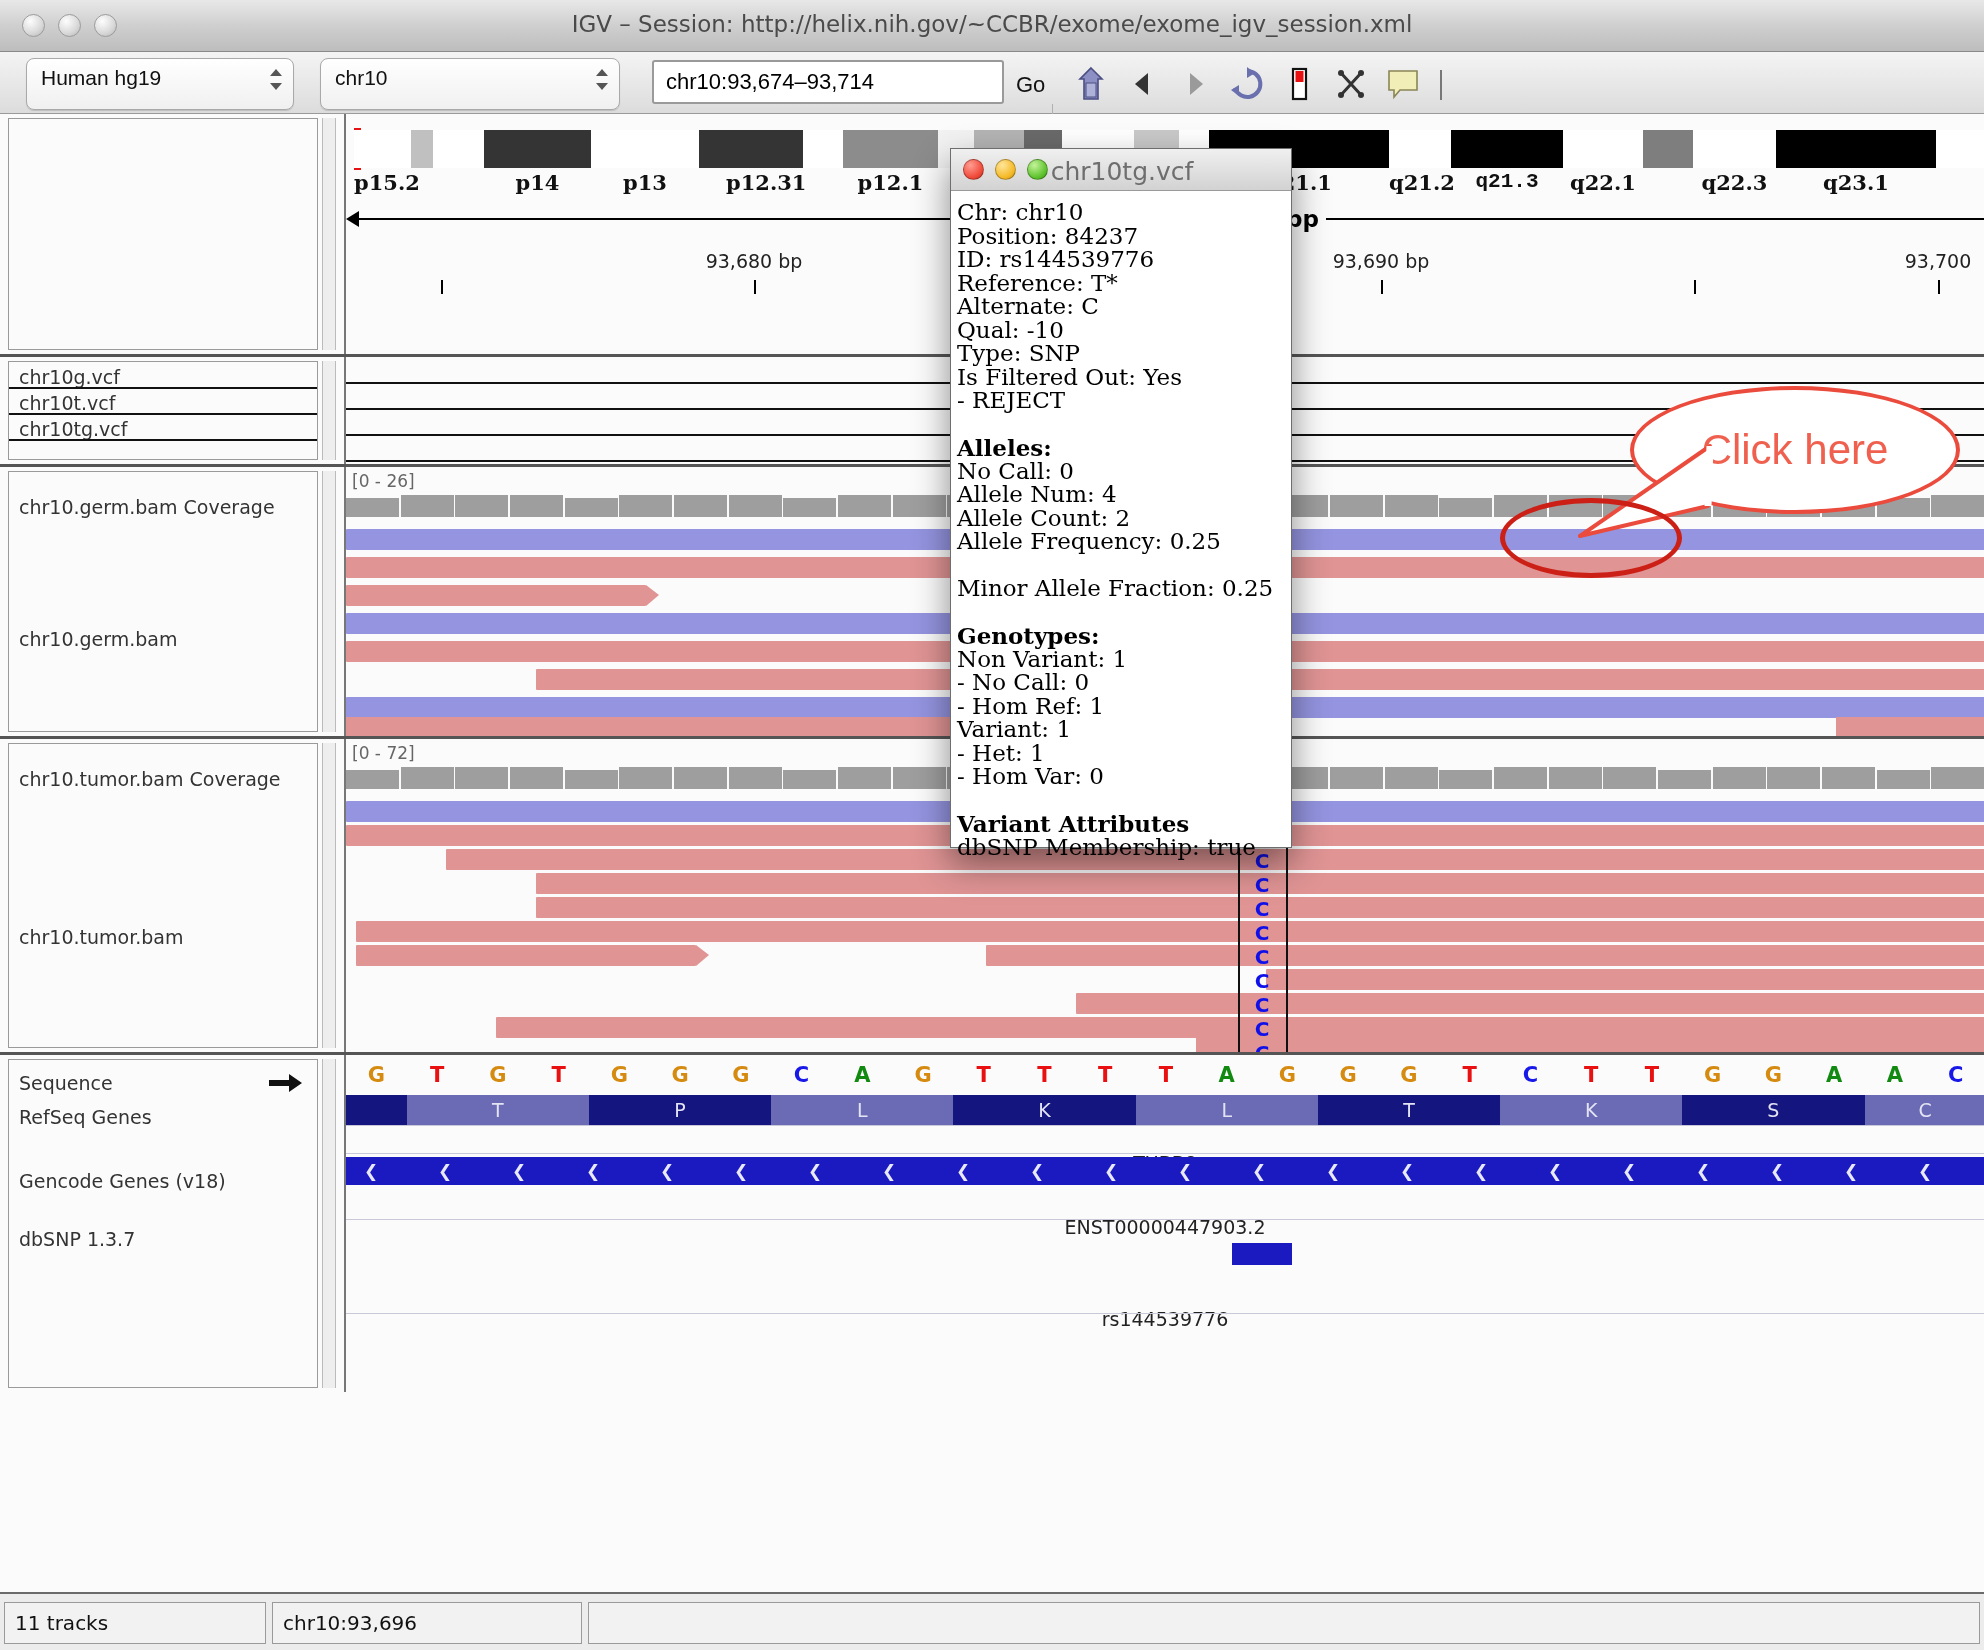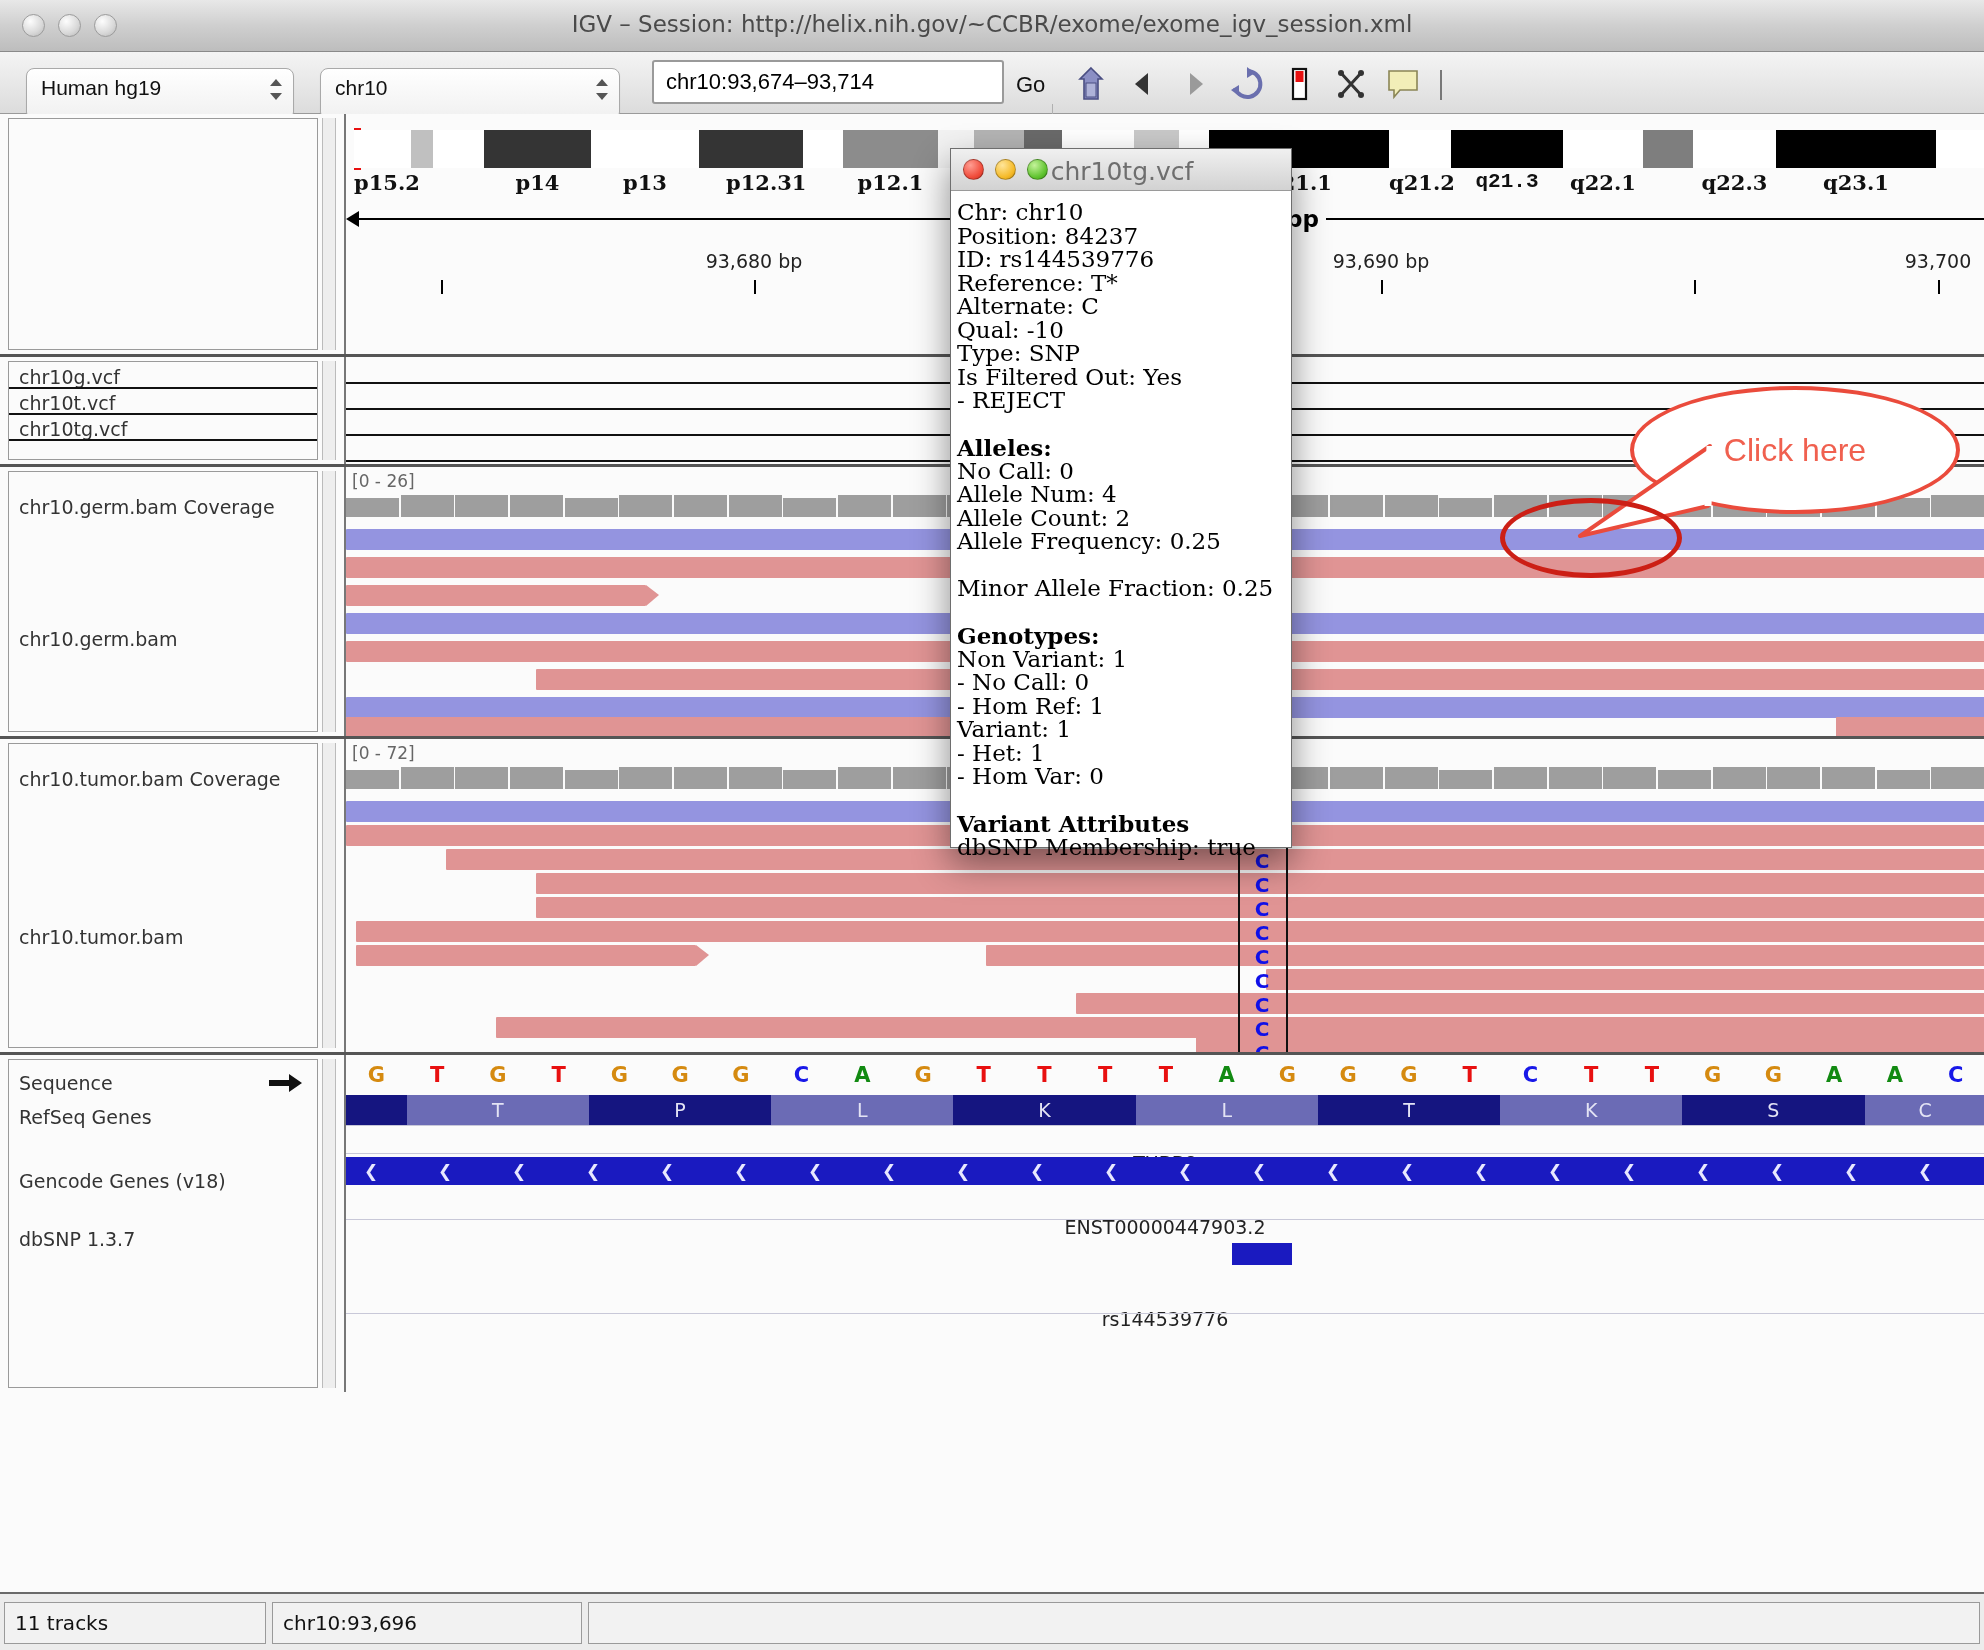--- a/index.html
+++ b/index.html
@@ -28,21 +28,21 @@
     font-family: "DejaVu Sans", sans-serif;
   }
 
   
   .toolbar {
     position: absolute; left: 0; top: 52px; width: 1984px; height: 62px;
     background: linear-gradient(to bottom, #f4f4f4, #dcdcdc);
     border-bottom: 1px solid #9a9a9a;
   }
   .combo {
-    position: absolute; top: 16px; height: 52px;
+    position: absolute; top: 6px; height: 52px;
     background: linear-gradient(to bottom,#ffffff,#f0f0f0);
     border: 1px solid #a9a9a9; border-radius: 8px;
     font-size: 21px; color: #111; line-height: 38px; padding-left: 14px;
     box-shadow: 0 1px 1px rgba(0,0,0,.15);
   }
   .combo .arrows {
     position: absolute; right: 10px; top: 6px; width: 14px; height: 28px;
     display: flex; flex-direction: column; align-items: center; justify-content: space-around;
   }
   .tri-up  { width:0;height:0;border-left:6px solid transparent;border-right:6px solid transparent;border-bottom:7px solid #555; }
@@ -166,21 +166,21 @@
     font-family: "DejaVu Sans", sans-serif;
   }
   .hline { position: absolute; left: 0; right: 0; height: 1px; background: #c8c8d8; }
 
   
   .callout-bubble {
     position: absolute; border: 4px solid #ea4b3c; border-radius: 50%;
     background: #fff; display: flex; align-items: center; justify-content: center;
   }
   .callout-text {
-    font-size: 32px; color: #f0604f; font-family: "Liberation Sans", sans-serif;
+    font-size: 42px; color: #f0604f; font-family: "Liberation Sans", sans-serif;
   }
   .callout-ellipse {
     position: absolute; border: 5px solid #cc1f15; border-radius: 50%;
     background: transparent;
   }
 
   
   .popup {
     position: absolute; left: 950px; top: 148px; width: 342px; height: 700px;
     background: #fff; border: 1px solid #6e6e6e;

